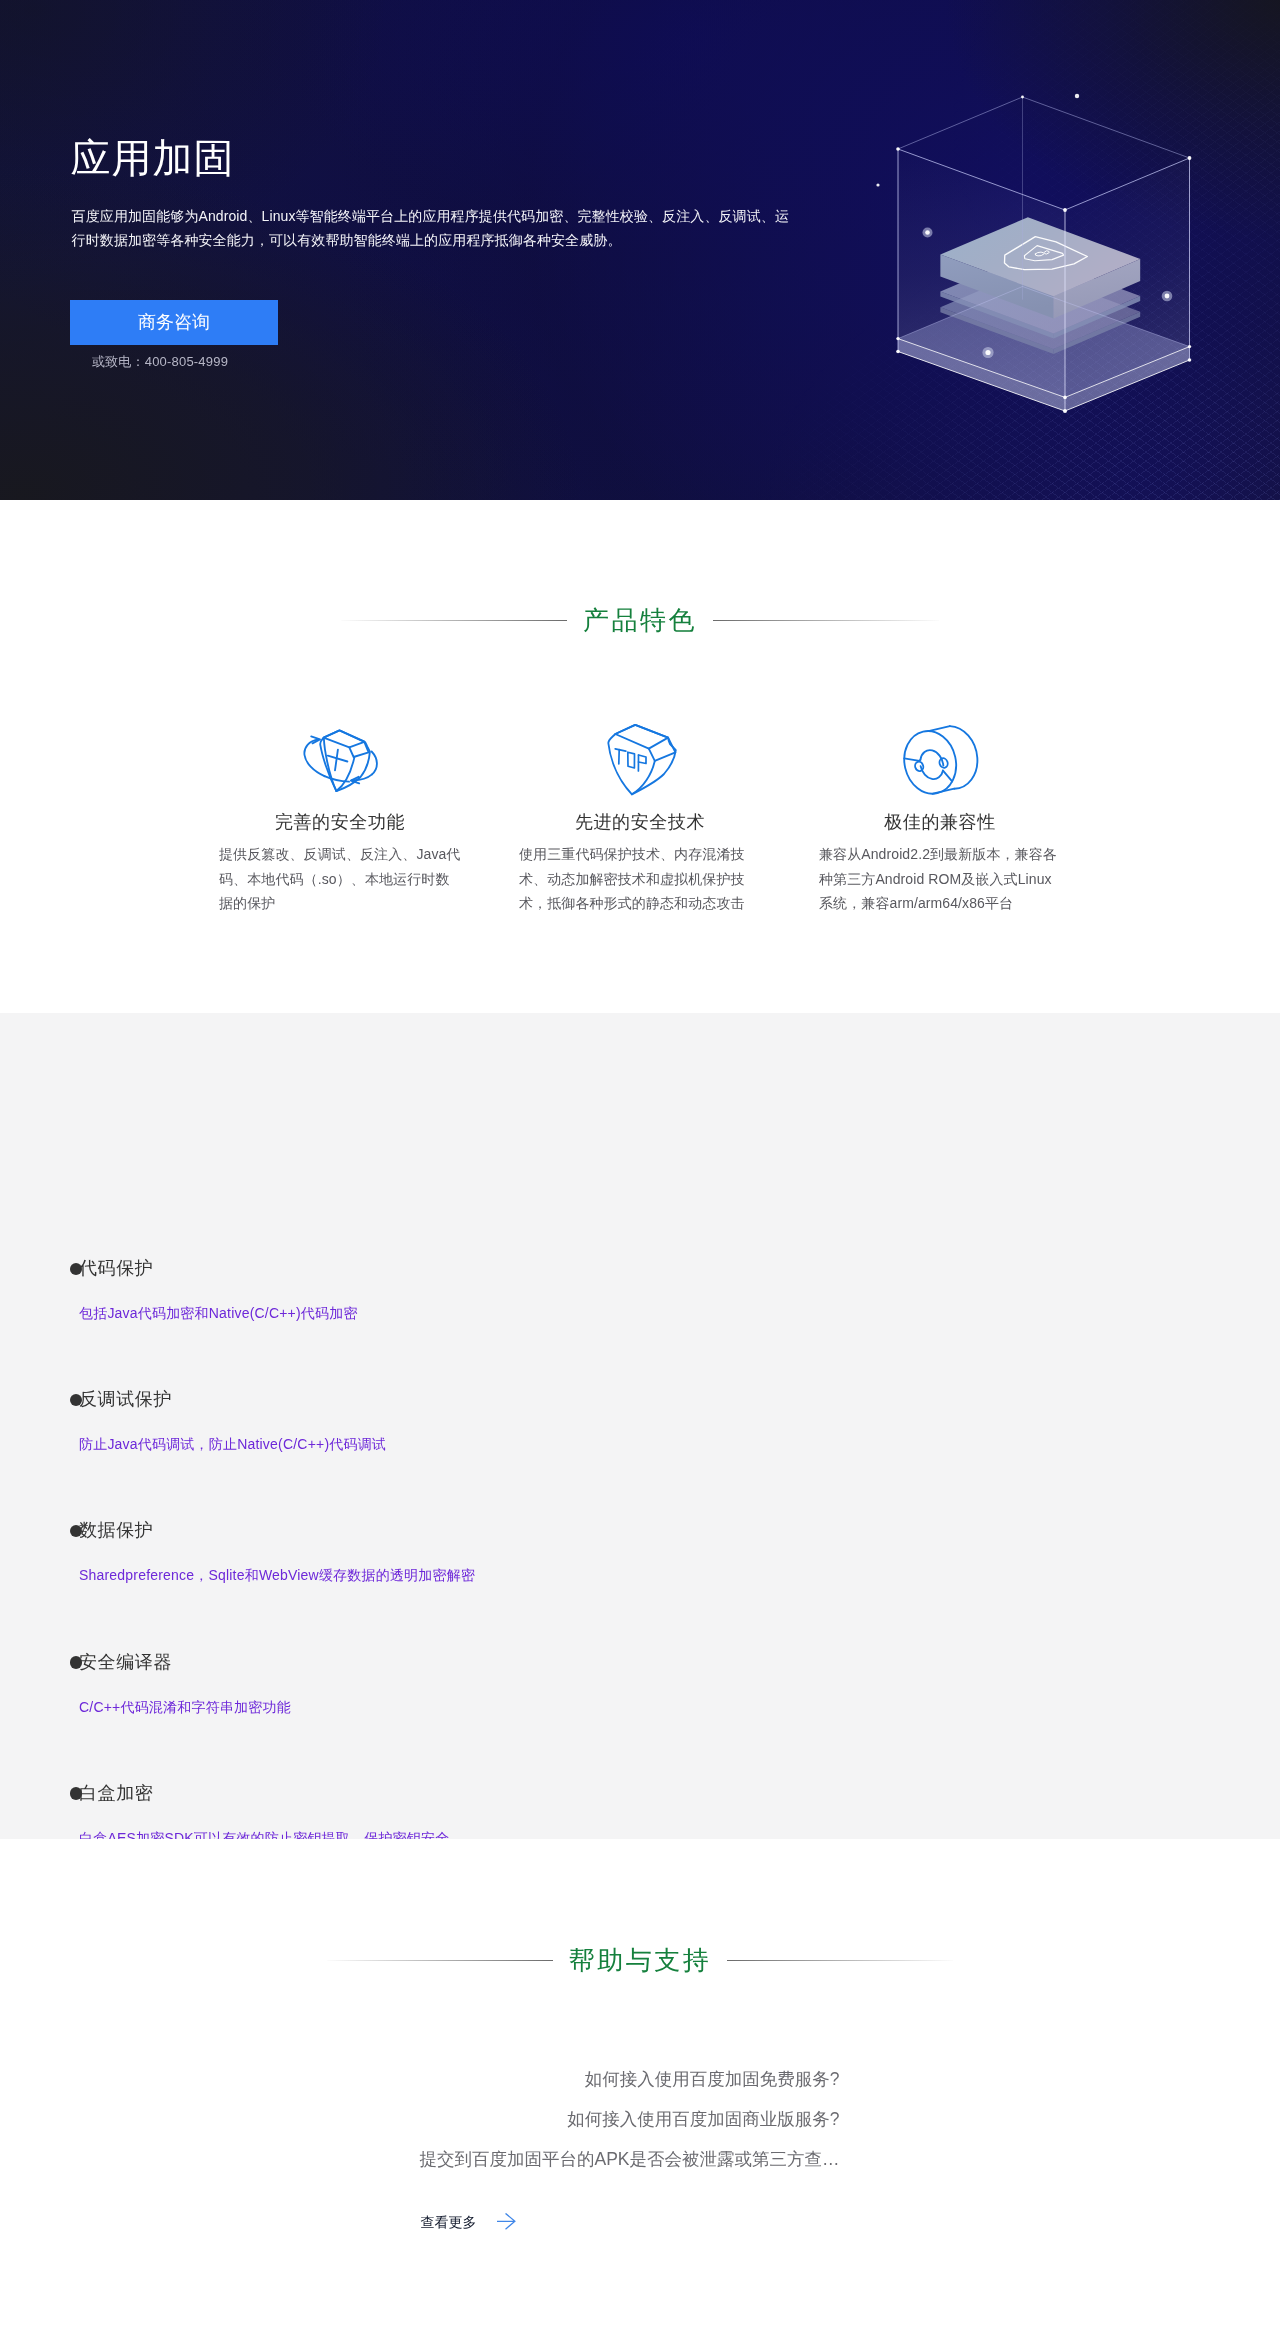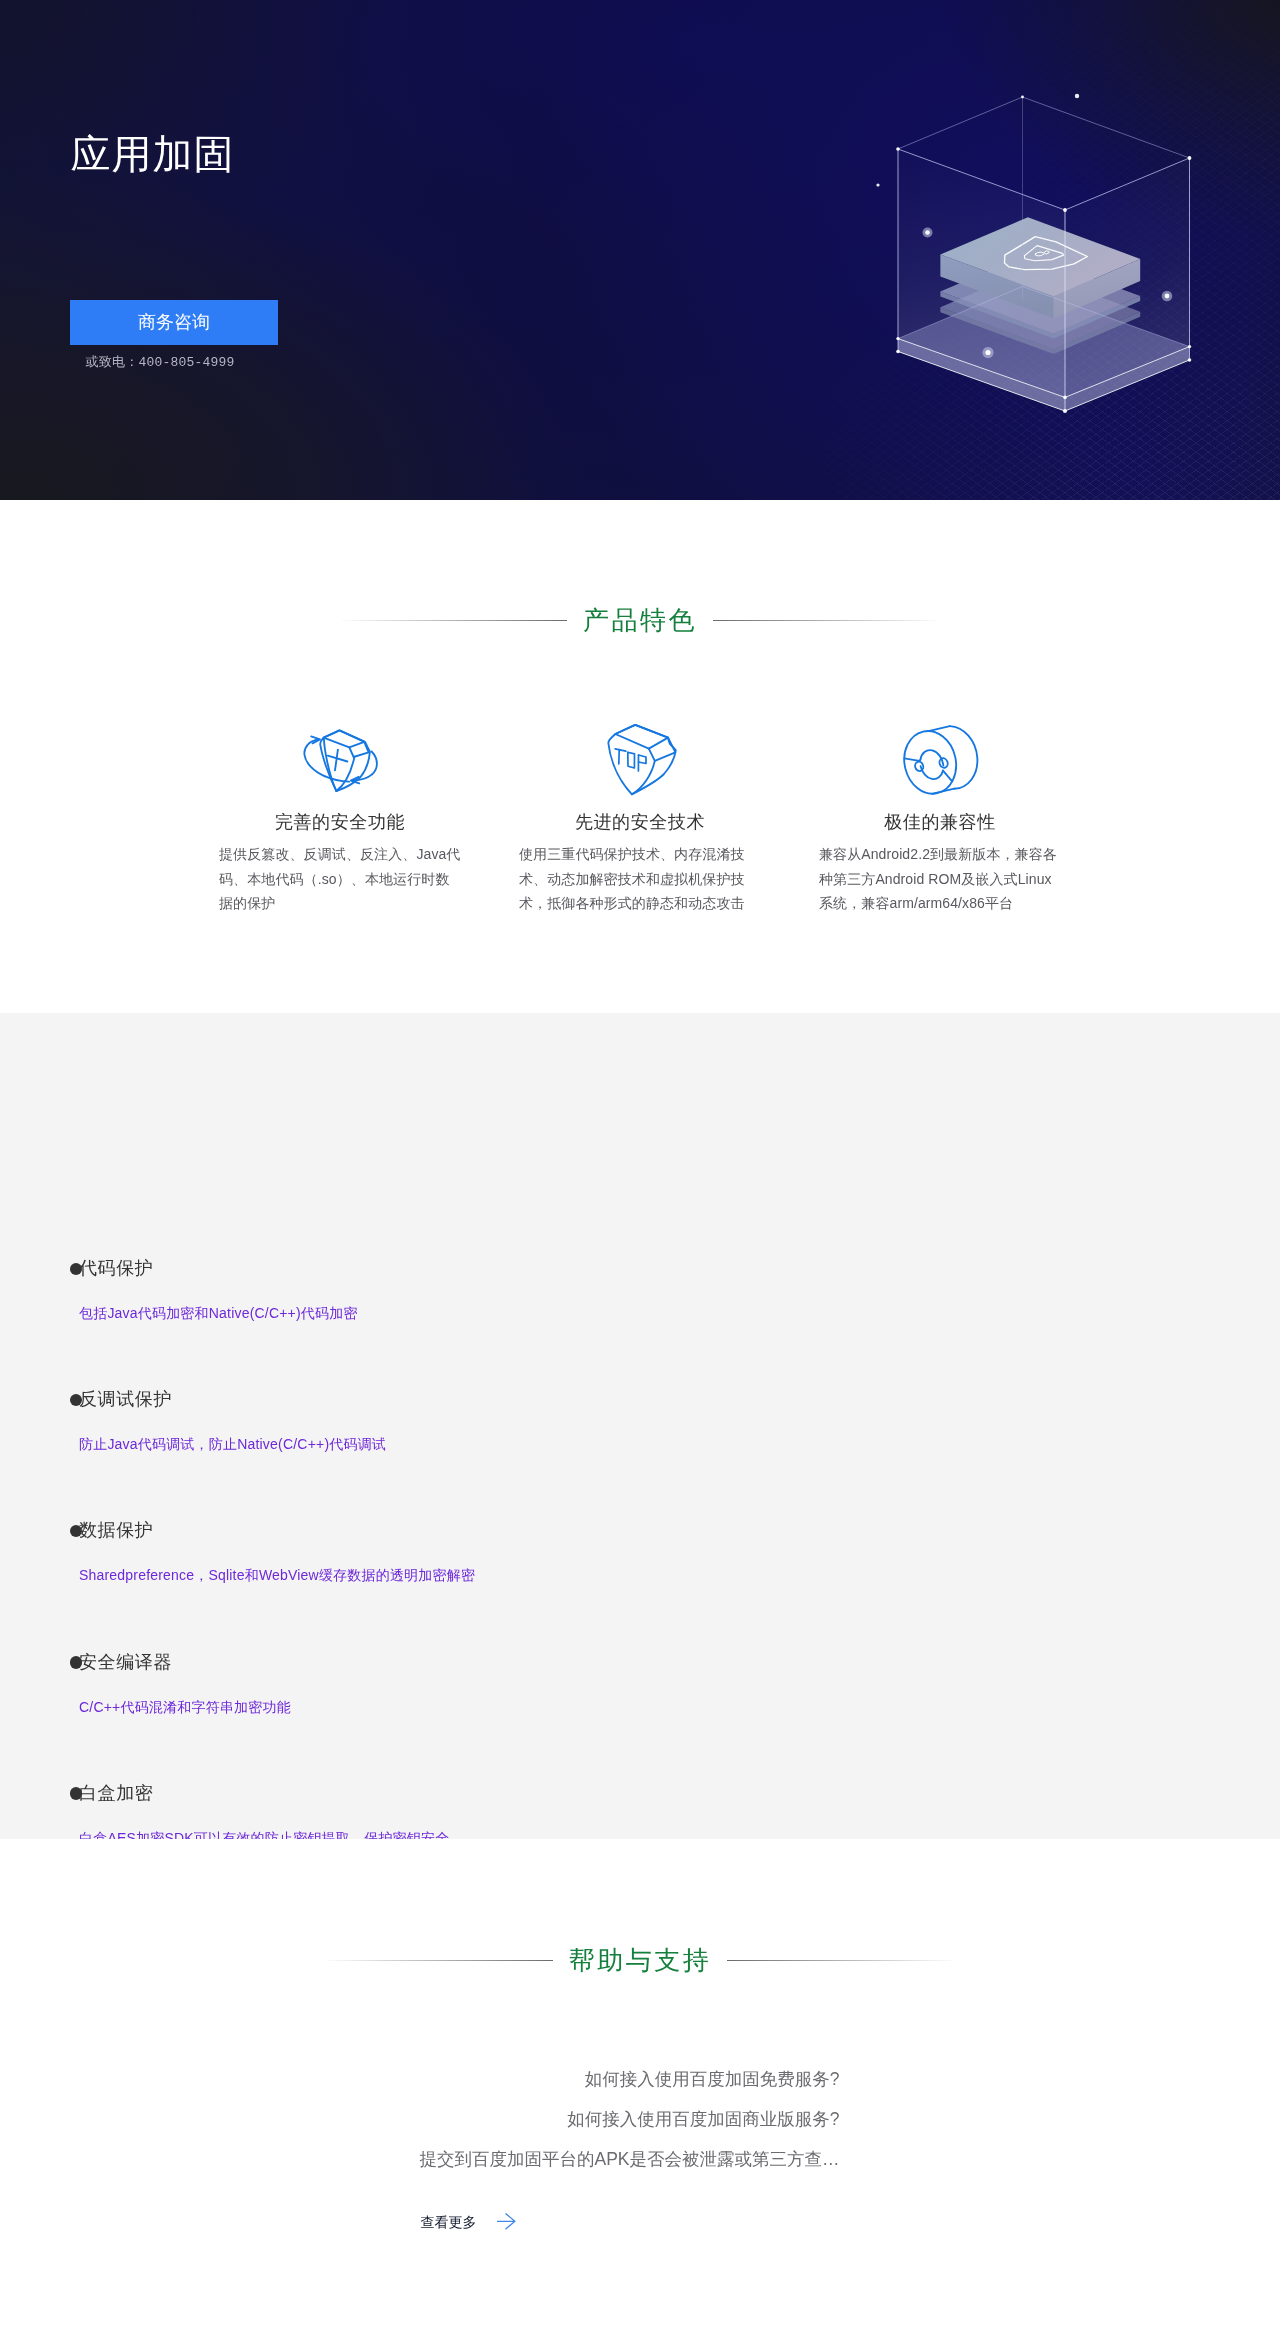--- a/index.html
+++ b/index.html
@@ -1,21 +1,21 @@
 <!DOCTYPE html>
 <html><head>
 <meta charset="utf-8">
 <title>应用加固</title>
 <style>
 html,body{margin:0;padding:0;}
 body{width:1280px;background:#fff;font-family:"Liberation Sans","DejaVu Sans",sans-serif;-webkit-font-smoothing:antialiased;}
 .page{width:1280px;position:relative;overflow:hidden;}
 
 
-.hero{position:relative;width:1280px;height:500px;overflow:hidden;background:#0f172a;font-family:Liberation Mono, monospace;}
+.hero{position:relative;width:1280px;height:500px;overflow:hidden;background:#0f172a;}
 .hero-grad{position:absolute;inset:0;
   background:
    radial-gradient(ellipse 700px 640px at 1020px 210px, rgba(17,14,96,0.92) 0%, rgba(16,14,84,0.68) 38%, rgba(14,12,58,0.28) 70%, rgba(12,11,44,0) 100%),
    radial-gradient(ellipse 840px 470px at 690px 40px, rgba(14,12,92,0.88) 0%, rgba(14,12,72,0.52) 46%, rgba(12,11,46,0) 100%),
    radial-gradient(ellipse 540px 400px at 1140px 480px, rgba(24,19,105,0.80) 0%, rgba(19,16,80,0.42) 52%, rgba(14,13,50,0) 100%),
    linear-gradient(112deg, #121436 0%, #13143c 14%, #12123e 30%, #101041 48%, #101040 64%, #161632 84%, #1a1a24 100%);
 }
 .hero-dark{position:absolute;inset:0;
   background:
    radial-gradient(ellipse 720px 420px at 20px 495px, rgba(24,24,30,0.97) 0%, rgba(24,24,30,0.58) 40%, rgba(24,24,30,0) 78%),
@@ -196,20 +196,21 @@
 <circle cx="307.0" cy="234.0" r="5.3" fill="#c9cde8" fill-opacity="0.55"></circle>
 <circle cx="307.0" cy="234.0" r="2.4" fill="#ffffff" fill-opacity="0.95"></circle>
 <circle cx="128.0" cy="290.5" r="5.6" fill="#c9cde8" fill-opacity="0.55"></circle>
 <circle cx="128.0" cy="290.5" r="2.6" fill="#ffffff" fill-opacity="0.95"></circle>
 <circle cx="217.0" cy="34.0" r="2.2" fill="#ffffff" fill-opacity="0.92"></circle>
 <circle cx="18.0" cy="123.0" r="1.6" fill="#ffffff" fill-opacity="0.92"></circle>
 <circle cx="-44.0" cy="265.0" r="1.8" fill="#ffffff" fill-opacity="0.92"></circle>
 </g>
 </svg>
   <h1 class="hero-title">应用加固</h1>
+  <p class="hero-desc">百度应用加固能够为Android、Linux等智能终端平台上的应用程序提供代码加密、完整性校验、反注入、反调试、运行时数据加密等各种安全能力，可以有效帮助智能终端上的应用程序抵御各种安全威胁。</p>
   <button class="hero-btn">商务咨询</button>
   <div class="hero-tel">或致电：400-805-4999</div>
  </div>
 </section>
 <section class="features">
 <div class="sec-title">
         <span class="ln l"></span>
         <span class="tx">产品特色</span>
         <span class="ln r"></span>
       </div>

